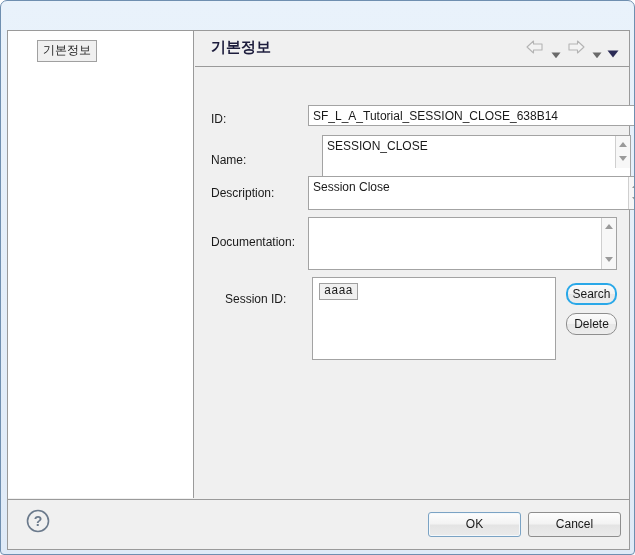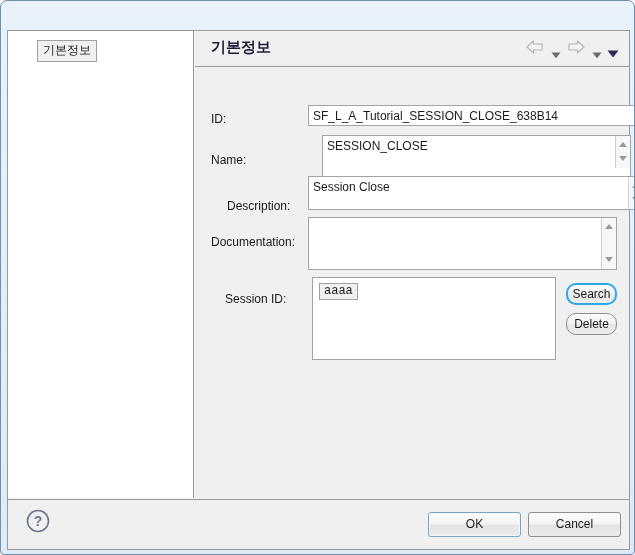--- a/index.html
+++ b/index.html
@@ -356,21 +356,21 @@
         <div class="vscroll" style="right:0; top:0; height:32px;">
           <div class="vs-up">
               <span class="tri up"></span>
             </div>
           <div class="vs-dn">
               <span class="tri dn"></span>
             </div>
         </div>
       </div>
 
-      <div class="flabel" style="left:32px; top:155px;margin-top:13px;">Description:</div>
+      <div class="flabel" style="left:16px; top:155px;">Description:</div>
       <div class="ffield" style="left:113px; top:145px; width:336px; height:34px;">
         <span class="txt">Session Close</span>
         <div class="vscroll" style="right:0; top:0; height:32px;">
           <div class="vs-up">
               <span class="tri up"></span>
             </div>
           <div class="vs-dn">
               <span class="tri dn"></span>
             </div>
         </div>

